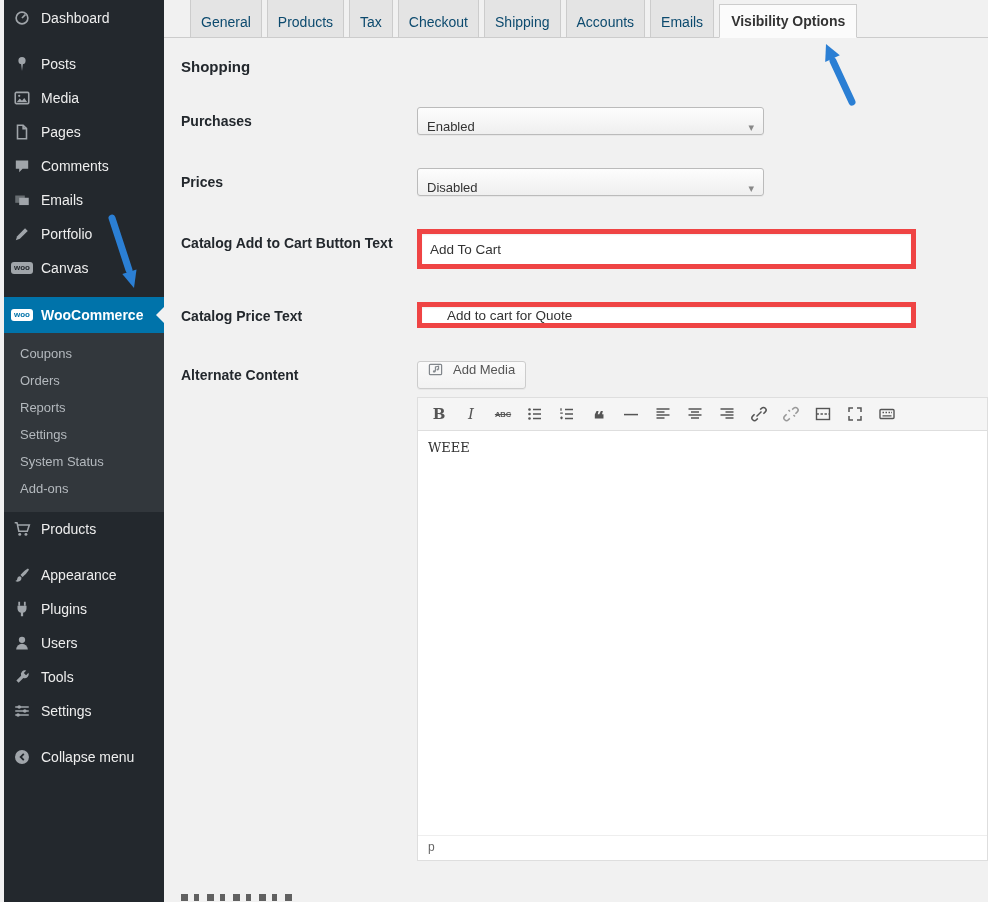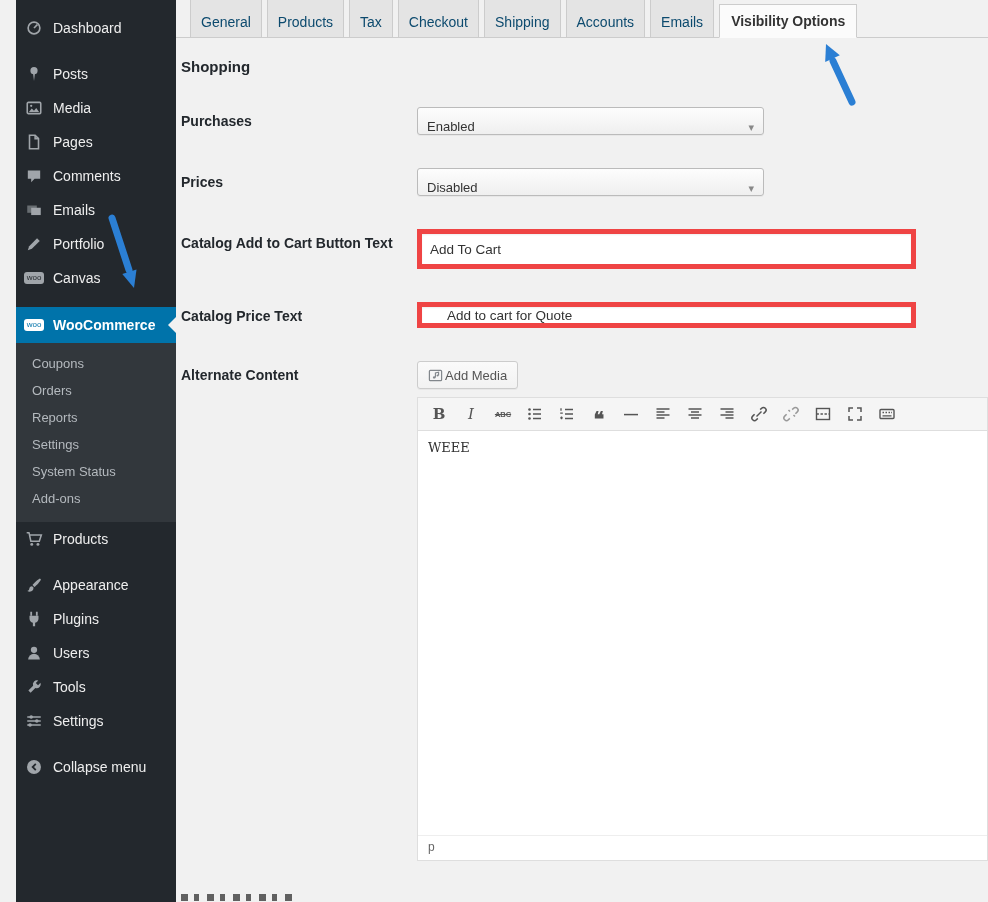--- a/index.html
+++ b/index.html
@@ -6,43 +6,43 @@
   html,body { width:988px; height:902px; }
   body {
     font-family:"Liberation Sans",sans-serif;
     background:#f1f1f1;
     position:relative;
     overflow:hidden;
   }
 
   
   .sidebar {
-    position:absolute; left:16px; top:0; width:160px; height:902px;
-    background:#23282d; color:#eee; padding-top:11px; z-index:1;
+    position:absolute; left:4px; top:0; width:160px; height:902px;
+    background:#23282d; color:#eee; padding-top:1px; z-index:1;
   }
   .menu-item {
     display:flex; align-items:center; gap:9px;
     height:34px; padding:0 8px; font-size:14px; color:#eee; cursor:pointer;
     position:relative;
   }
   .menu-item .mi { width:20px; display:flex; justify-content:center; align-items:center; }
   .menu-item.active {
     background:#0073aa; color:#fff; font-weight:600; height:36px;
   }
   .menu-item.active::after {
     content:""; position:absolute; right:0; top:50%; margin-top:-8px;
     border:8px solid transparent; border-right-color:#f1f1f1;
   }
   .sep { height:12px; }
   .submenu { background:#32373c; padding:7px 0 10px; }
   .submenu-item {
     font-size:13px; color:#b4b9be; padding:0 0 0 16px; line-height:27px; cursor:pointer;
   }
   .woo-badge {
-    background:#a0a5aa; color:#23282d; font-size:8px; font-weight:normal;
+    background:#a0a5aa; color:#23282d; font-size:8px; font-weight:bold;
     border-radius:3px; padding:2px 3px; line-height:1;
   }
   .menu-item.active .woo-badge { background:#fff; color:#0073aa; }
 
   
   .content { position:absolute; left:160px; top:0; width:828px; height:902px; }
 
   .tabbar {
     padding:6px 0 0 30px; border-bottom:1px solid #ccc; height:38px;
     display:flex; align-items:flex-end; gap:5px;
@@ -80,21 +80,21 @@
   .txt {
     width:499px; border:5px solid #ef4444; background:#fff; border-radius:0;
     font-size:13.5px; color:#333; padding:0 8px;
     box-shadow:inset 0 1px 2px rgba(0,0,0,.07);
     font-family:"Liberation Sans",sans-serif;
   }
   .txt.tall { height:40px; }
   .txt.short { height:26px;padding-left:25px; }
 
   .add-media-btn {
-    display:inline-flex; align-items:center; gap:2px; height:28px; padding:0 10px;
+    display:inline-flex; gap:10px; height:28px; padding:0 10px;
     background:linear-gradient(#fafafa,#f2f2f2); border:1px solid #ccc; border-radius:3px;
     font-size:13px; color:#555; cursor:pointer; box-shadow:0 1px 0 rgba(0,0,0,.04);
     margin-bottom:8px;
   }
 
   .editor-wrap { width:571px; border:1px solid #dedede; background:#fff; }
   .editor-toolbar {
     display:flex; align-items:center; gap:6px; padding:4px 8px; height:33px;
     background:#f5f5f5; border-bottom:1px solid #dedede;
   }

